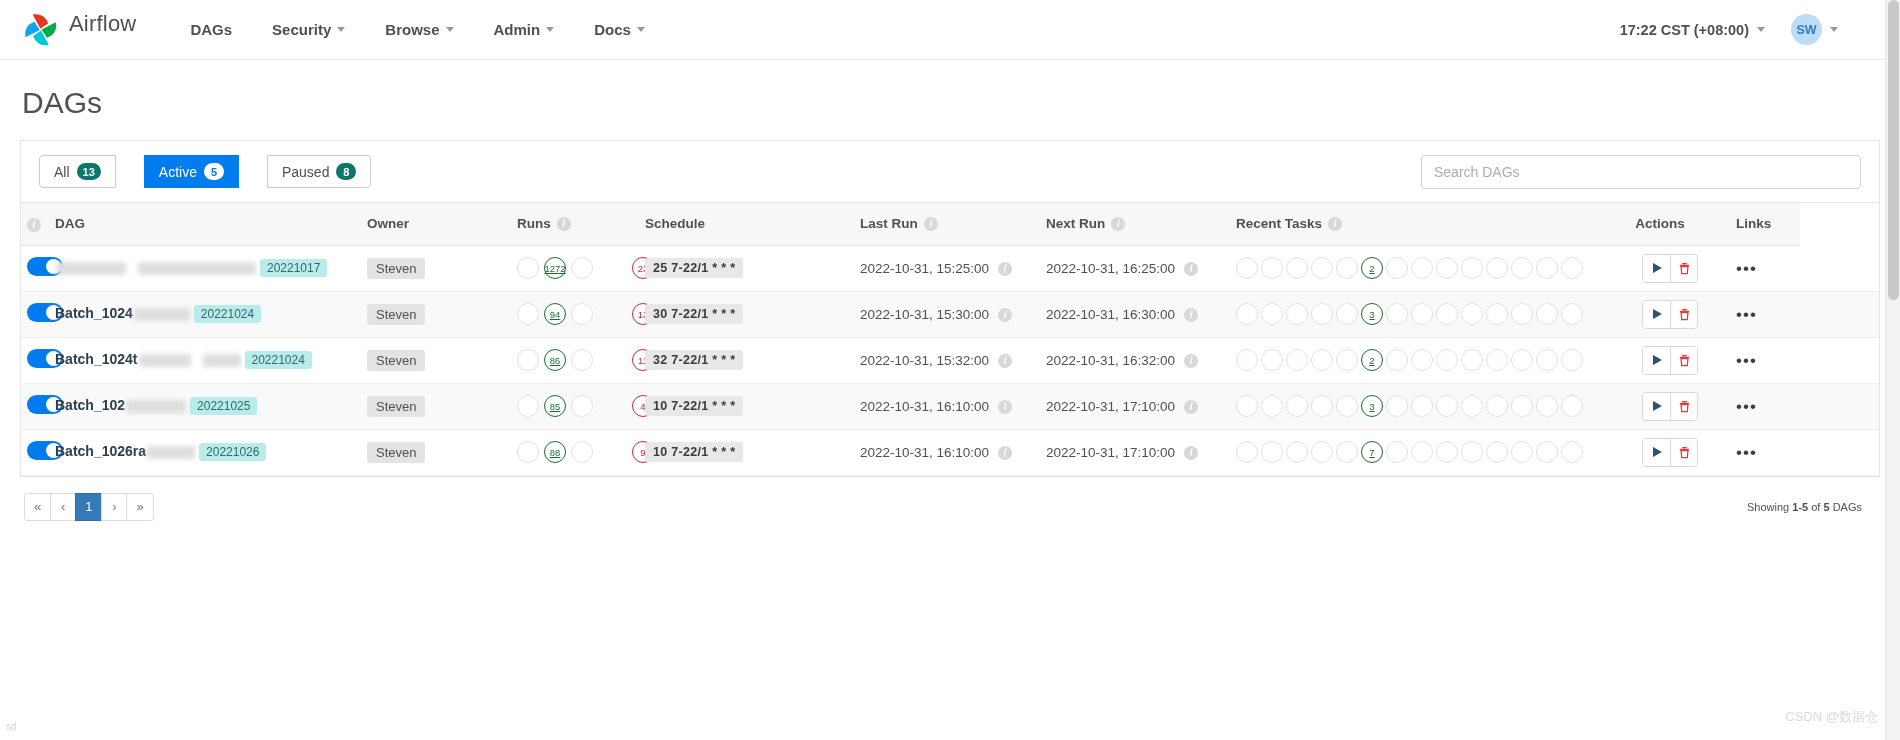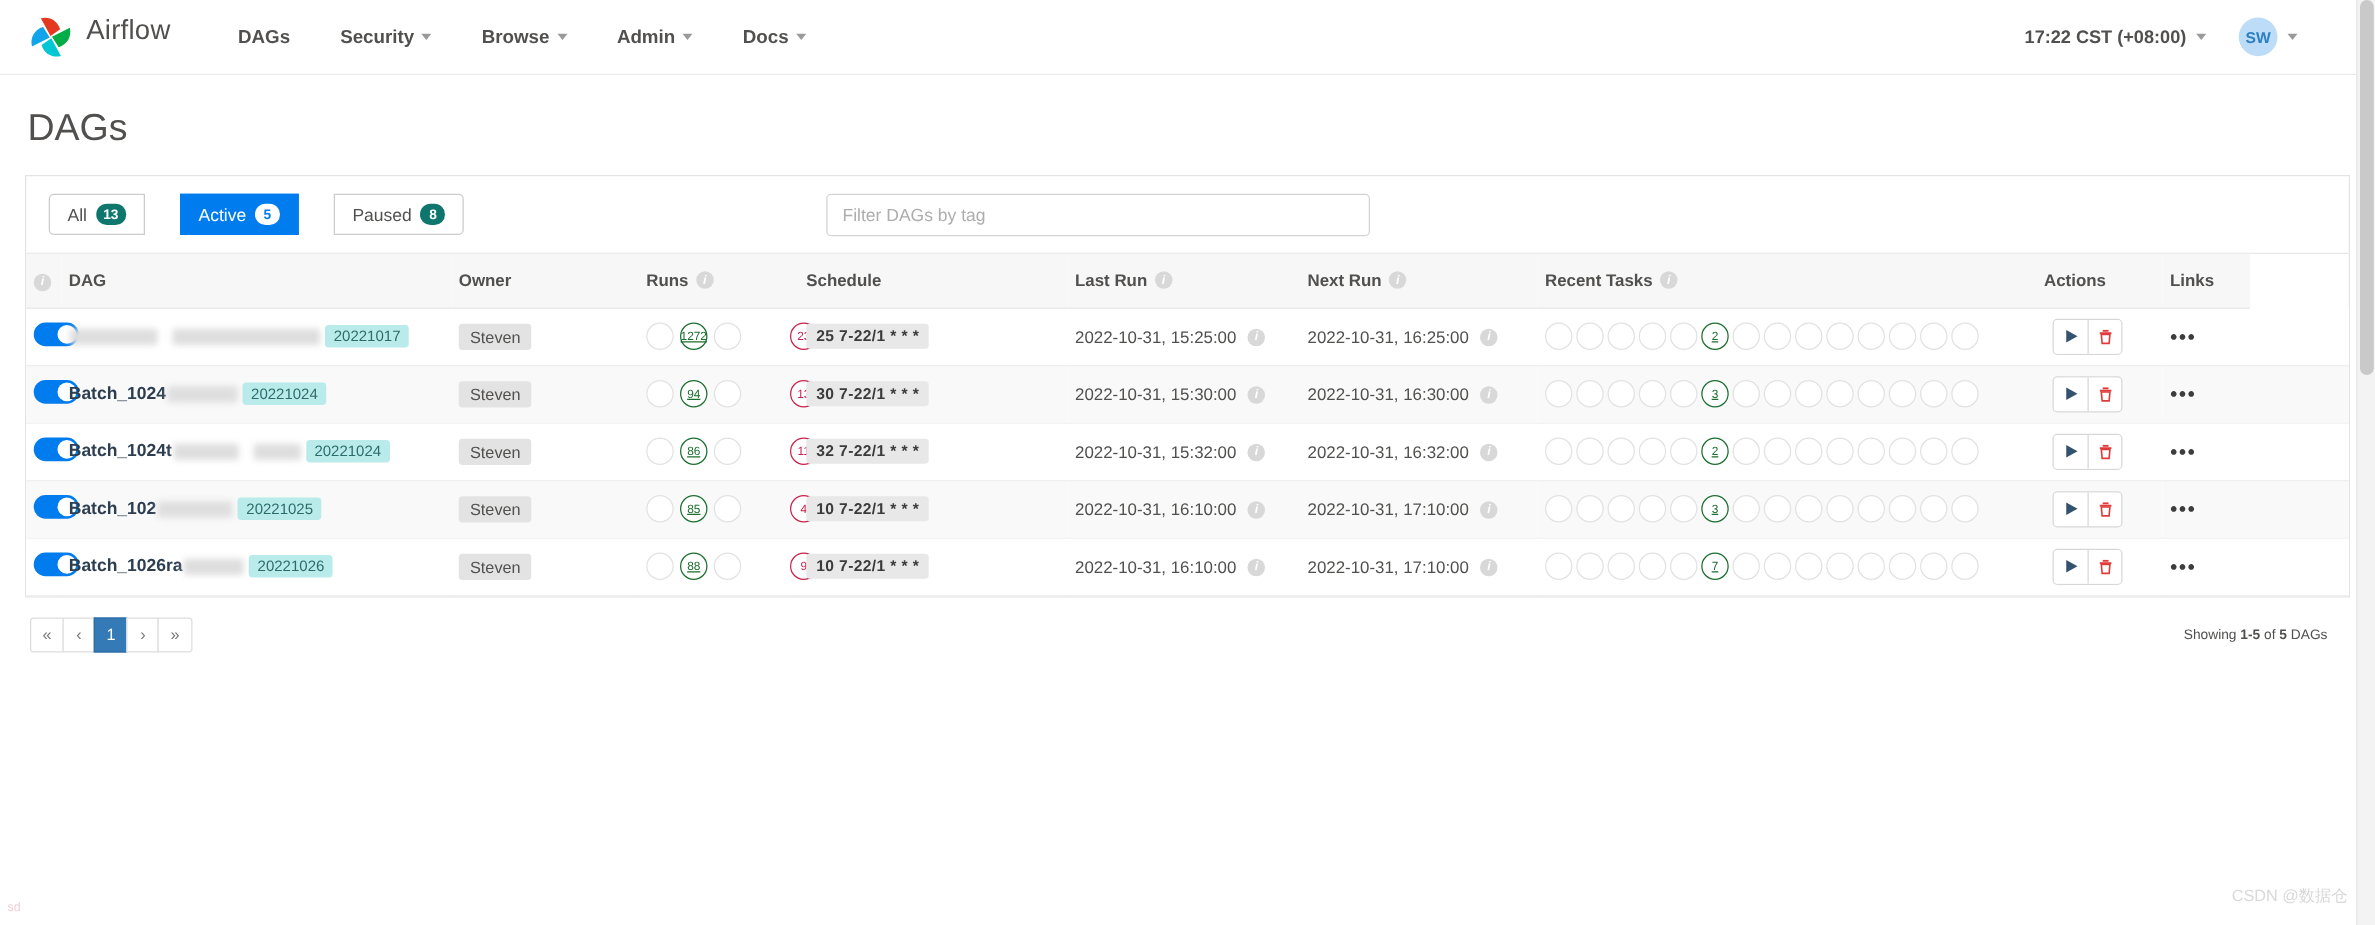--- a/index.html
+++ b/index.html
@@ -285,21 +285,21 @@
         </div>
         <div class="tab-btn active">
           <span>Active</span>
           <span class="badge">5</span>
         </div>
         <div class="tab-btn">
           <span>Paused</span>
           <span class="badge">8</span>
         </div>
       </div>
-      <input class="tag-input" type="text" placeholder="Filter DAGs by tag" style="">
+      <input class="search-input" type="text" placeholder="Search DAGs" style="">
     </div>
 
     <div class="table-wrap">
       <table class="dags">
         <colgroup>
           <col style="width:28px">
           <col style="width:312px">
           <col style="width:150px">
           <col style="width:128px">
           <col style="width:215px">

